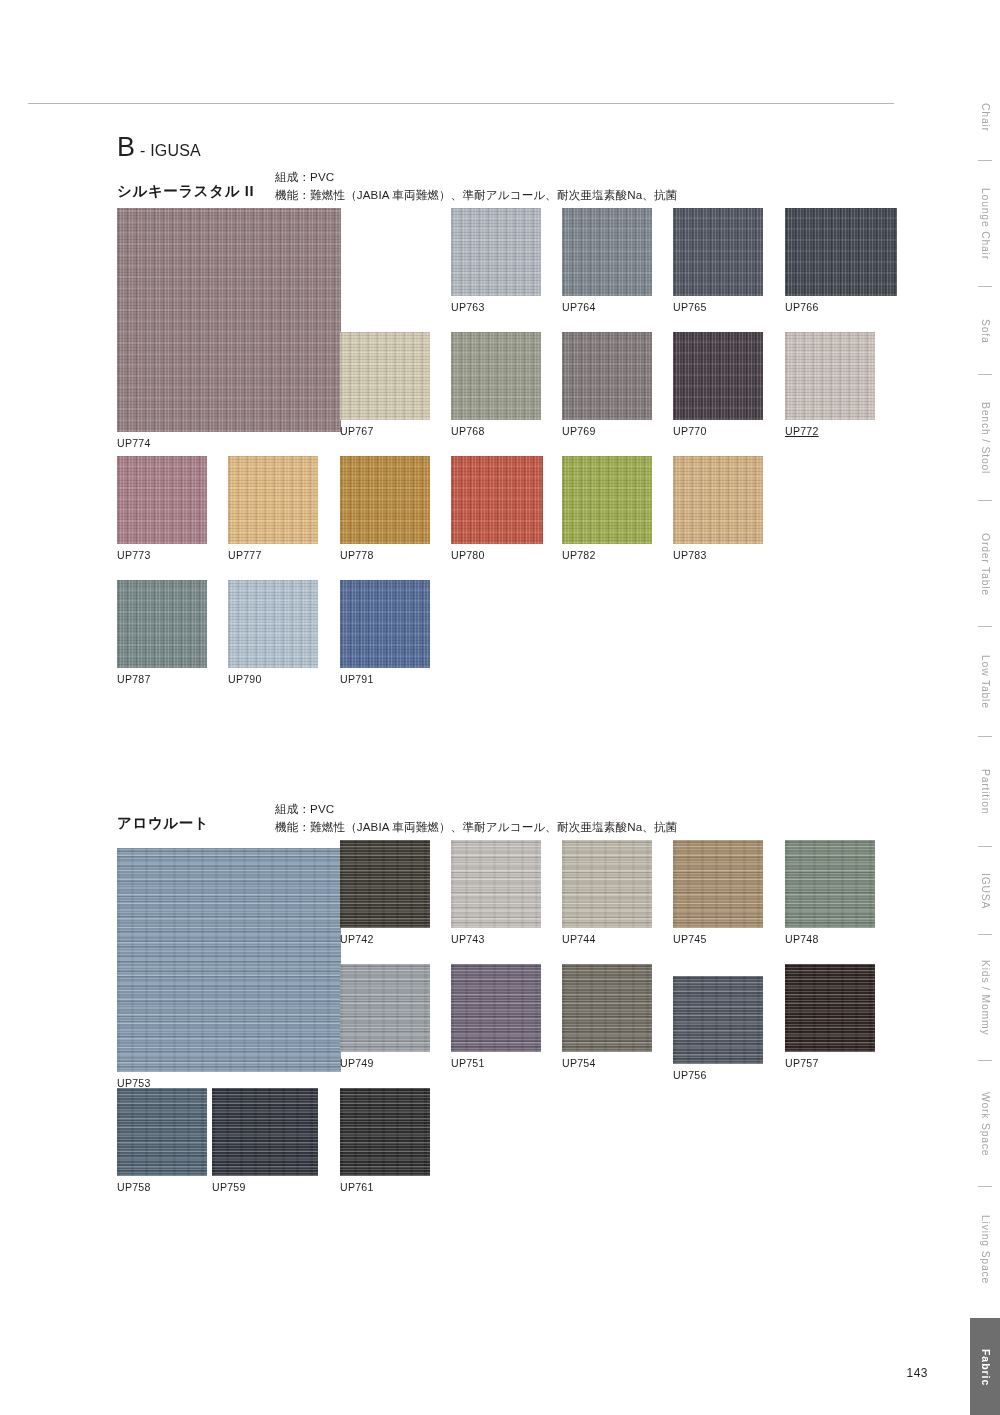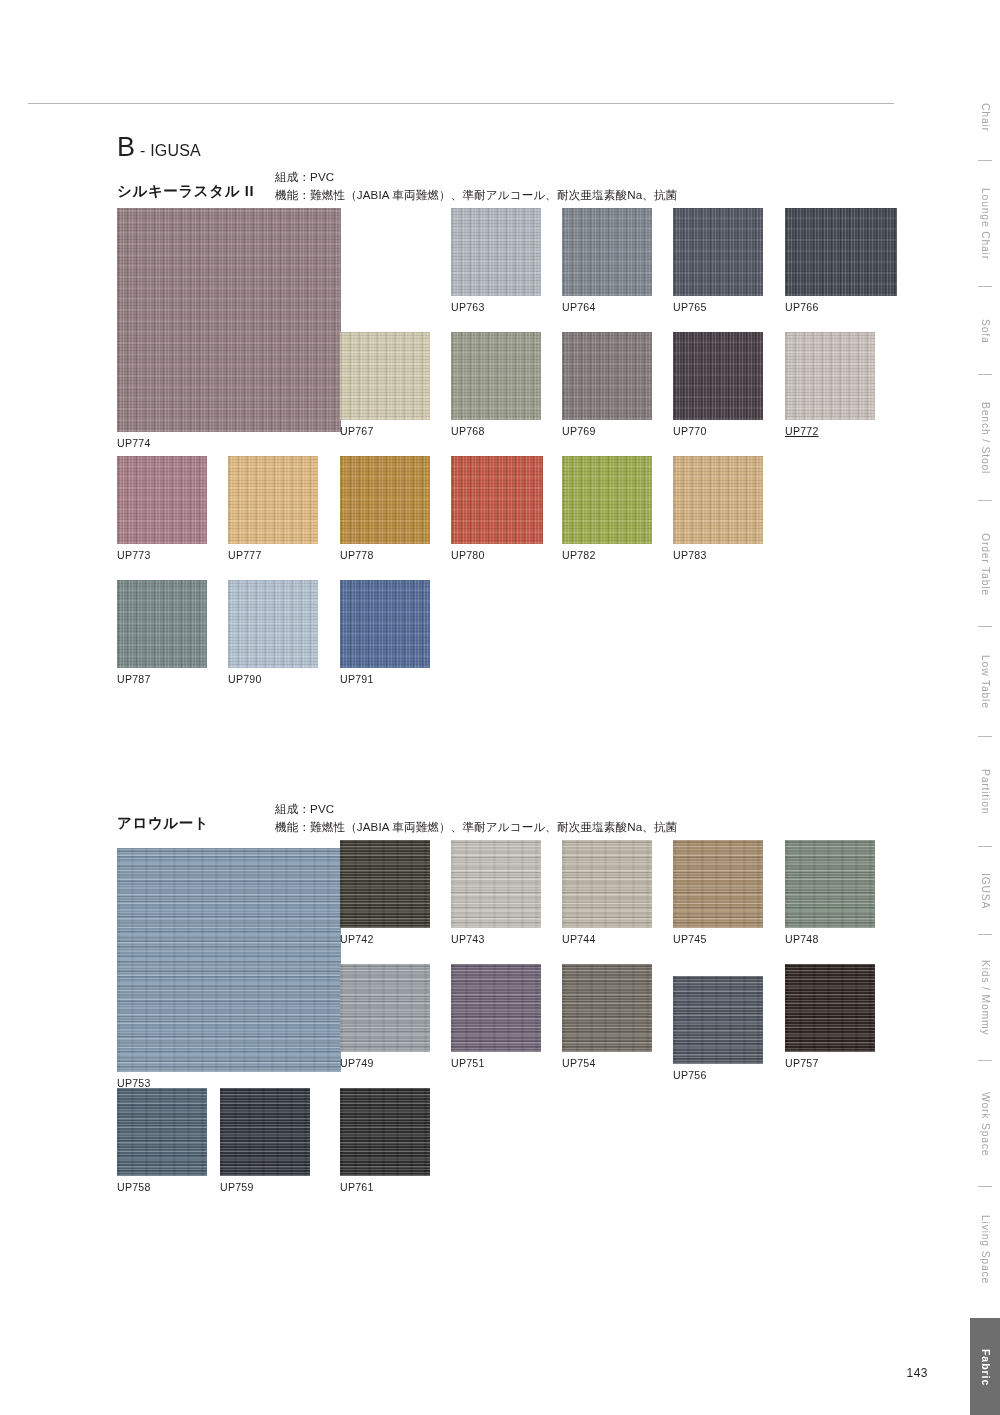--- a/index.html
+++ b/index.html
@@ -300,21 +300,21 @@
             <span class="chip-label">UP756</span>
           </div>
           <div class="swatch" style="left: 785px; top: 124px; width: 90px;">
             <div class="chip tex-grain" style="background: rgb(44, 33, 30); height: 88px;"></div>
             <span class="chip-label">UP757</span>
           </div>
           <div class="swatch" style="left: 117px; top: 248px; width: 90px;">
             <div class="chip tex-grain" style="background: rgb(77, 96, 112); height: 88px;"></div>
             <span class="chip-label">UP758</span>
           </div>
-          <div class="swatch" style="left: 220px; top: 248px; width: 90px;">
+          <div class="swatch" style="left: 212px; top: 248px; width: 106px;">
             <div class="chip tex-grain" style="background: rgb(46, 50, 60); height: 88px;"></div>
             <span class="chip-label">UP759</span>
           </div>
           <div class="swatch" style="left: 340px; top: 248px; width: 90px;">
             <div class="chip tex-grain" style="background: rgb(43, 43, 43); height: 88px;"></div>
             <span class="chip-label">UP761</span>
           </div>
         </div>
       </div>
     </div>

